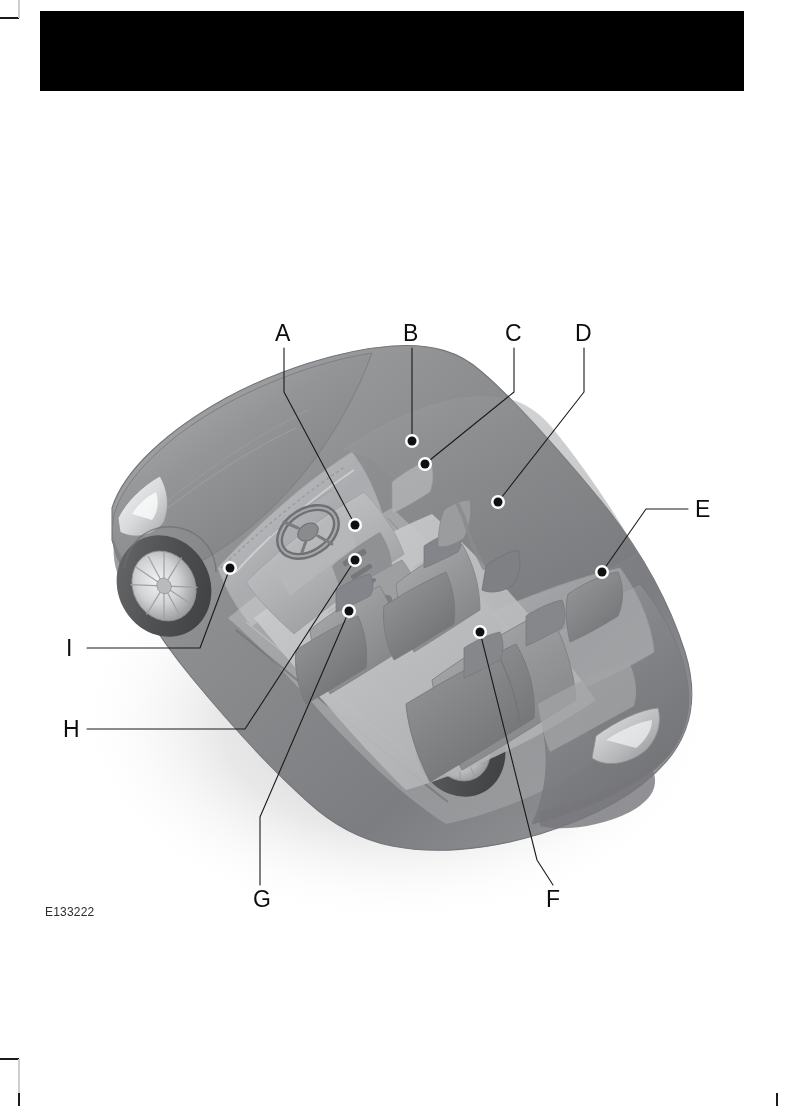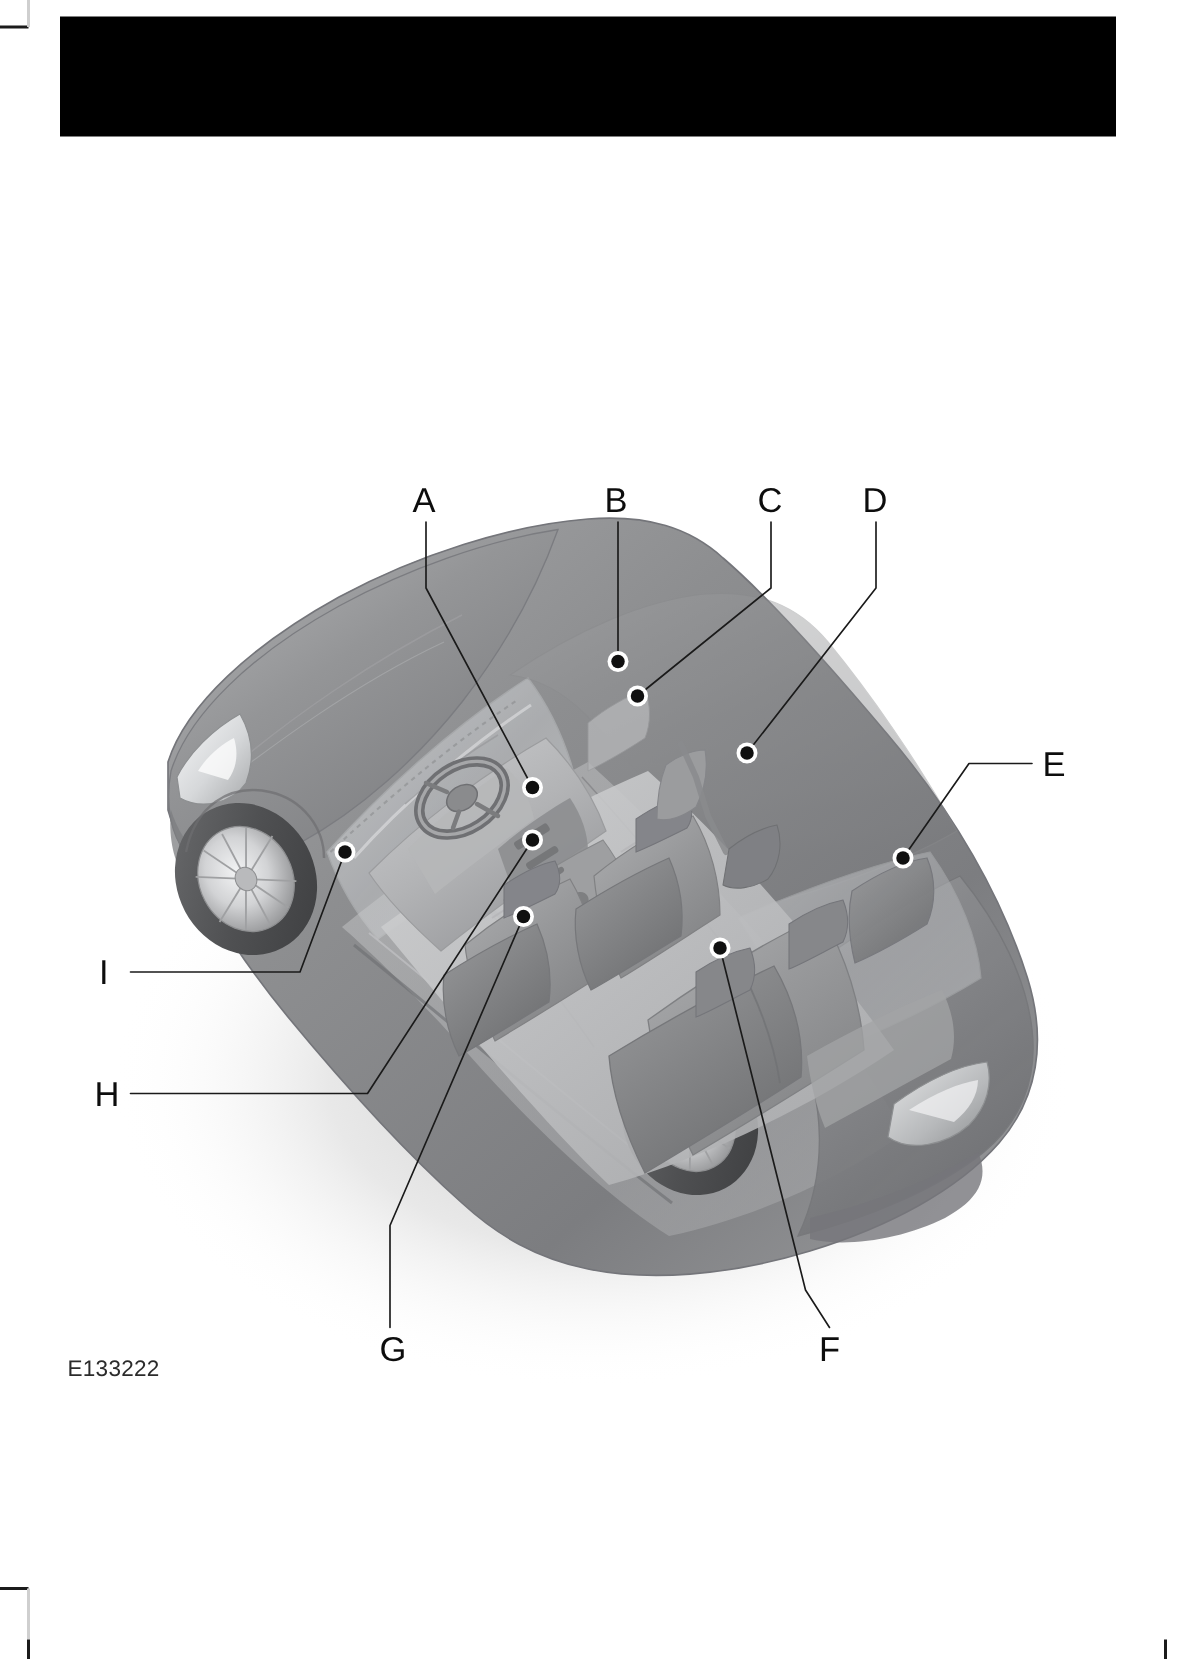--- a/index.html
+++ b/index.html
@@ -73,21 +73,21 @@
     font-weight: 400;
     letter-spacing: 0px;
     white-space: nowrap;
   }
 
   
   .figure-id {
     position: absolute;
     left: 45px;
     top: 906px;
-    font-size: 15px;
+    font-size: 12px;
     line-height: 13px;
     color: #2b2b2b;
     letter-spacing: 0.2px;
     font-family: "Liberation Sans", "DejaVu Sans", sans-serif;
   }
 </style>
 </head>
 <body>
 
 <div class="page">

